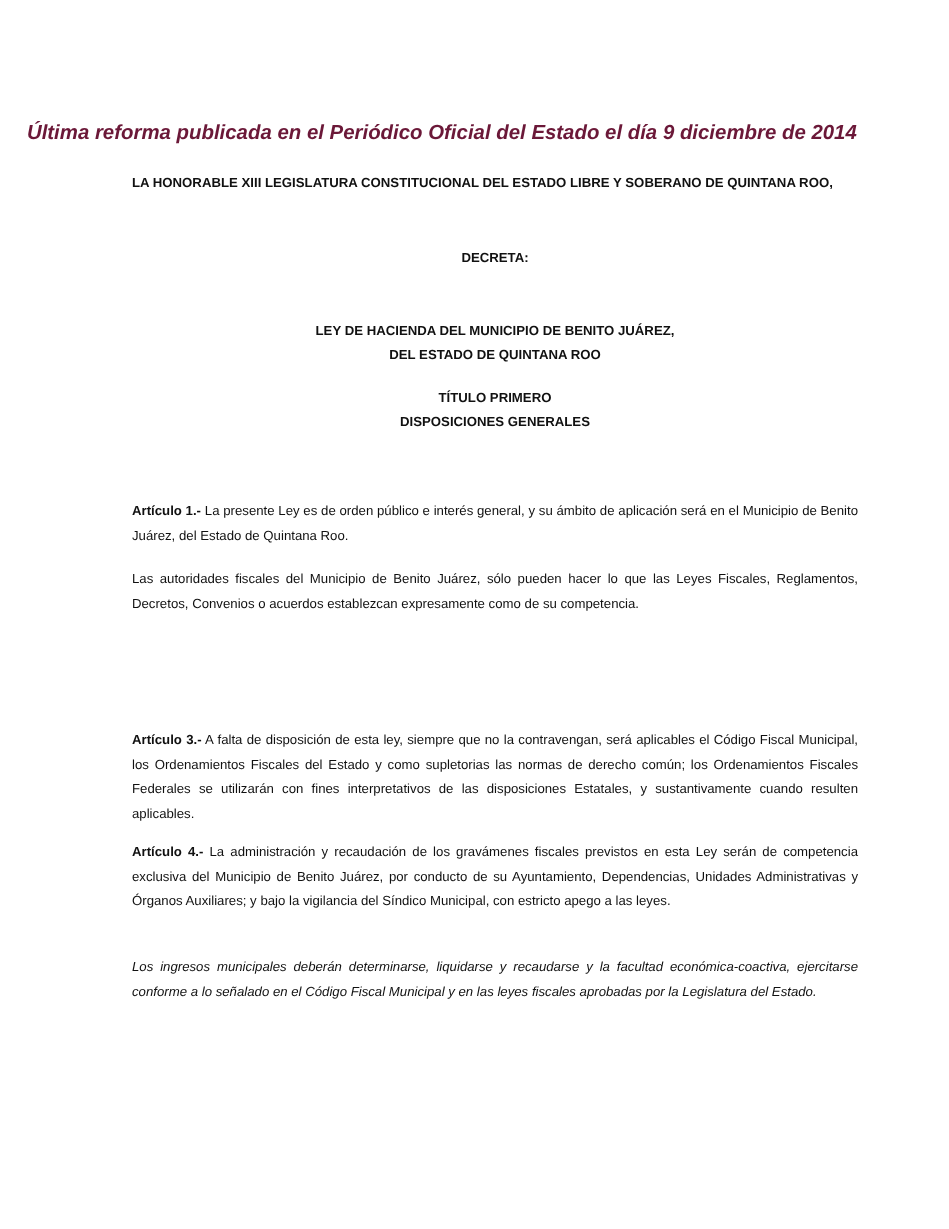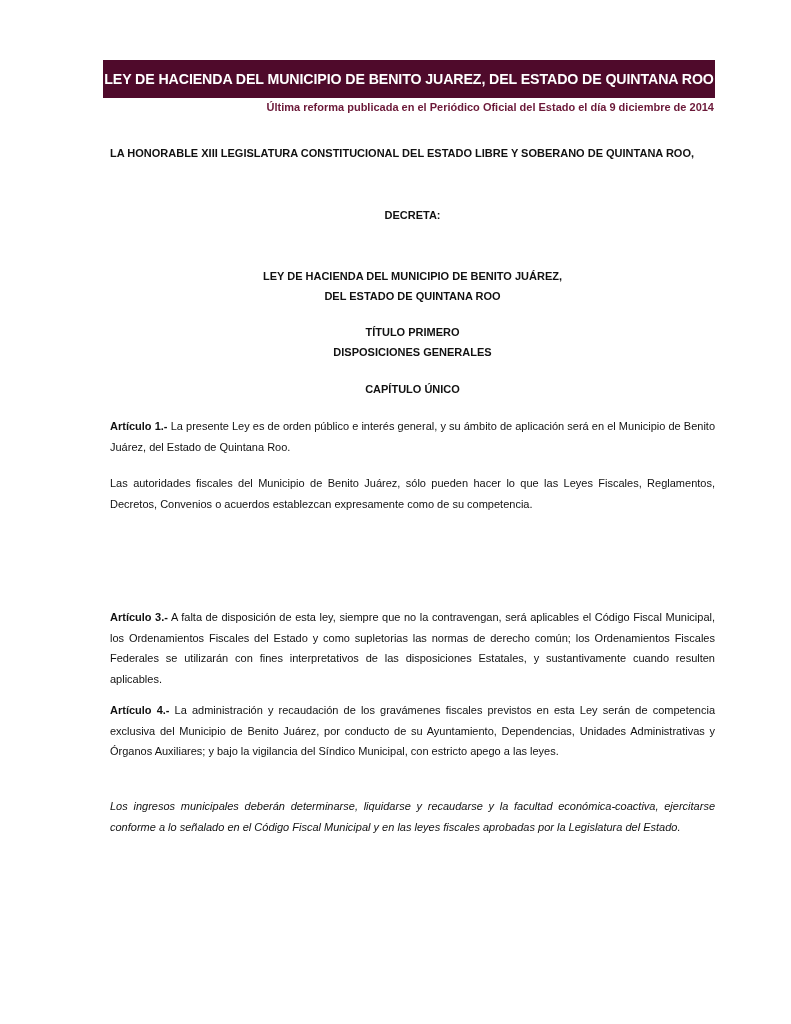--- a/index.html
+++ b/index.html
@@ -2,47 +2,43 @@
 <html><head>
 <meta charset="utf-8">
 <style>
   html, body { margin:0; padding:0; background:#ffffff; }
   body { width:791px; height:1024px; position:relative; overflow:hidden;
          font-family:"Liberation Sans", sans-serif; color:#111; }
   .page { position:absolute; left:0; top:0; width:791px; height:1024px; }
   .banner { position:absolute; left:103px; top:60px; width:612px; height:38px;
             background:#4f0a2b; color:#fff; font-weight:bold; font-size:14.2px;
             display:flex; align-items:center; justify-content:center; letter-spacing:-0.1px; }
-  .reform { position:absolute; right:77px; top:101px; font-size:11px; 
+  .reform { position:absolute; right:77px; top:101px; font-size:17px; font-style:italic;
             font-weight:bold; color:#6b1838; }
   .body { position:absolute; left:110px; width:605px; font-size:11px; line-height:20.5px; }
   .heading { font-weight:bold; text-align:justify; }
   .center { text-align:center; font-weight:bold; width:605px; }
   p { margin:0; text-align:justify; }
   .bold { font-weight:bold; }
 </style>
 </head>
 <body>
 
 <div class="page">
-  <div class="banner">
-    <span>LEY DE HACIENDA DEL MUNICIPIO DE BENITO JUAREZ, DEL ESTADO DE QUINTANA ROO</span>
-  </div>
   <div class="reform">Última reforma publicada en el Periódico Oficial del Estado el día 9 diciembre de 2014</div>
 
   <div class="body heading" style="top:143px;">LA HONORABLE XIII LEGISLATURA CONSTITUCIONAL DEL ESTADO LIBRE Y SOBERANO DE QUINTANA ROO,</div>
   <div class="body center" style="top:205px;">DECRETA:</div>
 
   <div class="body center" style="top:266px;">LEY DE HACIENDA DEL MUNICIPIO DE BENITO JUÁREZ,</div>
   <div class="body center" style="top:286px;">DEL ESTADO DE QUINTANA ROO</div>
 
   <div class="body center" style="top:322px;">TÍTULO PRIMERO</div>
   <div class="body center" style="top:342px;">DISPOSICIONES GENERALES</div>
 
-  <div class="body center" style="top:379px;">CAPÍTULO ÚNICO</div>
 
   <div class="body" style="top:416px;">
     <p><span class="bold">Artículo 1.-</span><span> La presente Ley es de orden público e interés general, y su ámbito de aplicación será en el Municipio de Benito Juárez, del Estado de Quintana Roo.</span></p>
   </div>
   <div class="body" style="top:473px;">
     <p><span>Las autoridades fiscales del Municipio de Benito Juárez, sólo pueden hacer lo que las Leyes Fiscales, Reglamentos, Decretos, Convenios o acuerdos establezcan expresamente como de su competencia.</span></p>
   </div>
   <div class="body" style="top:607px;">
     <p><span class="bold">Artículo 3.-</span><span> A falta de disposición de esta ley, siempre que no la contravengan, será aplicables el Código Fiscal Municipal, los Ordenamientos Fiscales del Estado y como supletorias las normas de derecho común; los Ordenamientos Fiscales Federales se utilizarán con fines interpretativos de las disposiciones Estatales, y sustantivamente cuando resulten aplicables.</span></p>
   </div>

